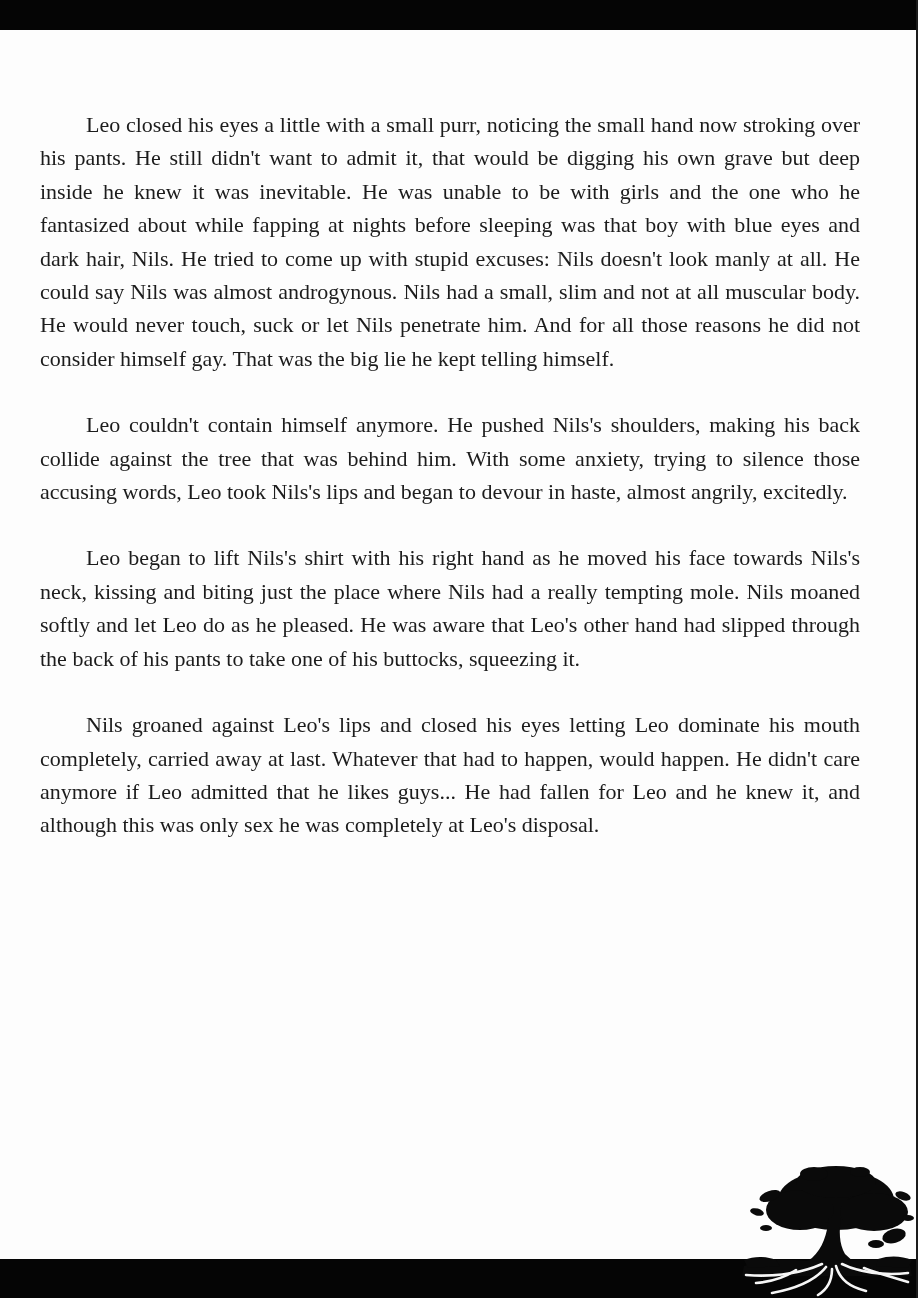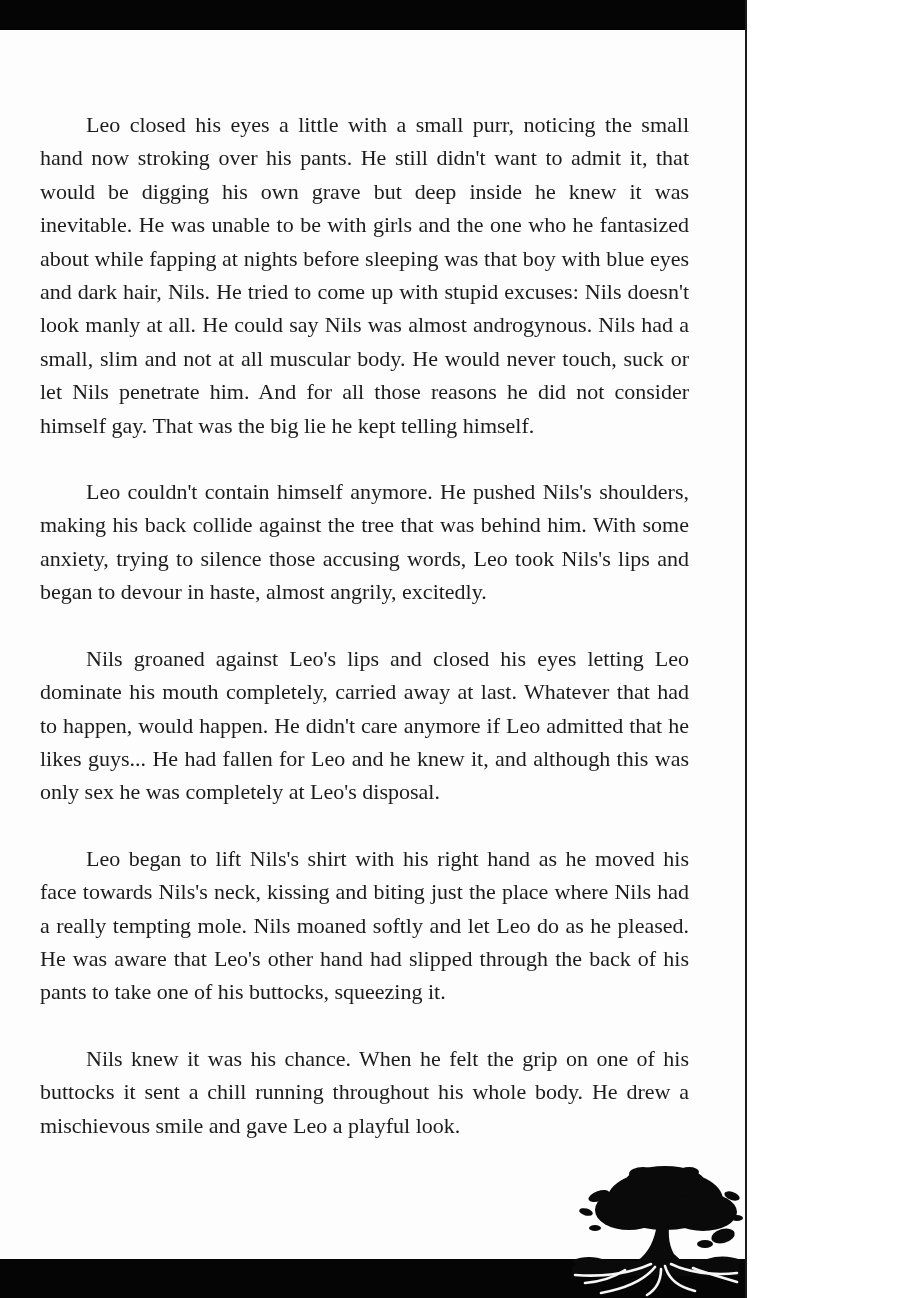--- a/index.html
+++ b/index.html
@@ -2,21 +2,21 @@
 <html><head>
 <meta charset="utf-8">
 <style>
   html, body {
     margin: 0;
     padding: 0;
     background: #ffffff;
   }
   .page {
     position: relative;
-    width: 747px;
+    width: 918px;
     height: 1298px;
     background: #fdfdfd;
     overflow: hidden;
     font-family: "Liberation Serif", "DejaVu Serif", serif;
     border-right: 2px solid #1b1b1b;
     box-sizing: border-box;
   }
   .bar {
     position: absolute;
     left: 0;
@@ -60,23 +60,22 @@
 </head>
 <body>
 
 <div class="page">
 
   <div class="bar top"></div>
 
   <div class="content">
     <p>Leo closed his eyes a little with a small purr, noticing the small hand now stroking over his pants. He still didn't want to admit it, that would be digging his own grave but deep inside he knew it was inevitable. He was unable to be with girls and the one who he fantasized about while fapping at nights before sleeping was that boy with blue eyes and dark hair, Nils. He tried to come up with stupid excuses: Nils doesn't look manly at all. He could say Nils was almost androgynous. Nils had a small, slim and not at all muscular body. He would never touch, suck or let Nils penetrate him. And for all those reasons he did not consider himself gay. That was the big lie he kept telling himself.</p>
     <p>Leo couldn't contain himself anymore. He pushed Nils's shoulders, making his back collide against the tree that was behind him. With some anxiety, trying to silence those accusing words, Leo took Nils's lips and began to devour in haste, almost angrily, excitedly.</p>
+    <p>Leo began to lift Nils's shirt with his right hand as he moved his face towards Nils's neck, kissing and biting just the place where Nils had a really tempting mole. Nils moaned softly and let Leo do as he pleased. He was aware that Leo's other hand had slipped through the back of his pants to take one of his buttocks, squeezing it.</p>
     <p>Nils groaned against Leo's lips and closed his eyes letting Leo dominate his mouth completely, carried away at last. Whatever that had to happen, would happen. He didn't care anymore if Leo admitted that he likes guys... He had fallen for Leo and he knew it, and although this was only sex he was completely at Leo's disposal.</p>
-    <p>Leo began to lift Nils's shirt with his right hand as he moved his face towards Nils's neck, kissing and biting just the place where Nils had a really tempting mole. Nils moaned softly and let Leo do as he pleased. He was aware that Leo's other hand had slipped through the back of his pants to take one of his buttocks, squeezing it.</p>
-    <p>Nils knew it was his chance. When he felt the grip on one of his buttocks it sent a chill running throughout his whole body. He drew a mischievous smile and gave Leo a playful look.</p>
   </div>
 
   <svg class="tree-logo" viewBox="0 0 180 142" xmlns="http://www.w3.org/2000/svg" aria-hidden="true">
 
     <g fill="#0a0a0a">
       <ellipse cx="100" cy="44" rx="58" ry="30"></ellipse>
       <ellipse cx="64" cy="54" rx="34" ry="20"></ellipse>
       <ellipse cx="138" cy="56" rx="34" ry="19"></ellipse>
       <ellipse cx="100" cy="26" rx="40" ry="16"></ellipse>
       <ellipse cx="78" cy="18" rx="14" ry="7"></ellipse>

